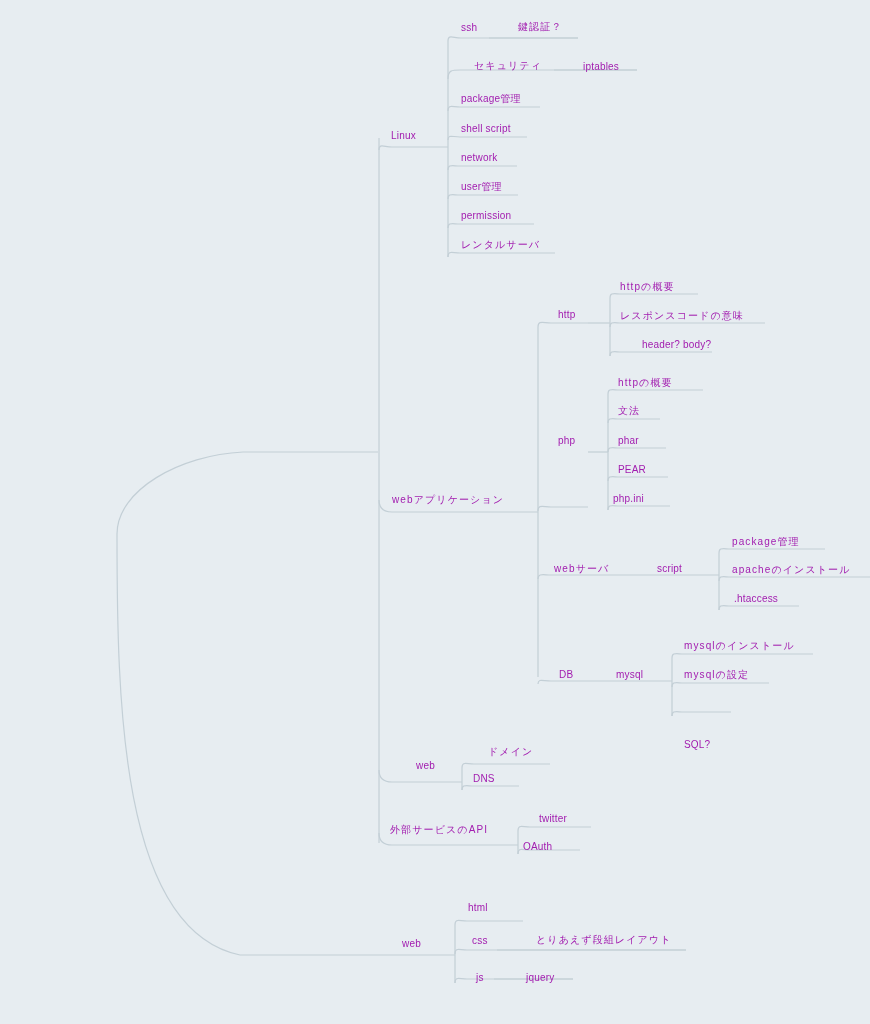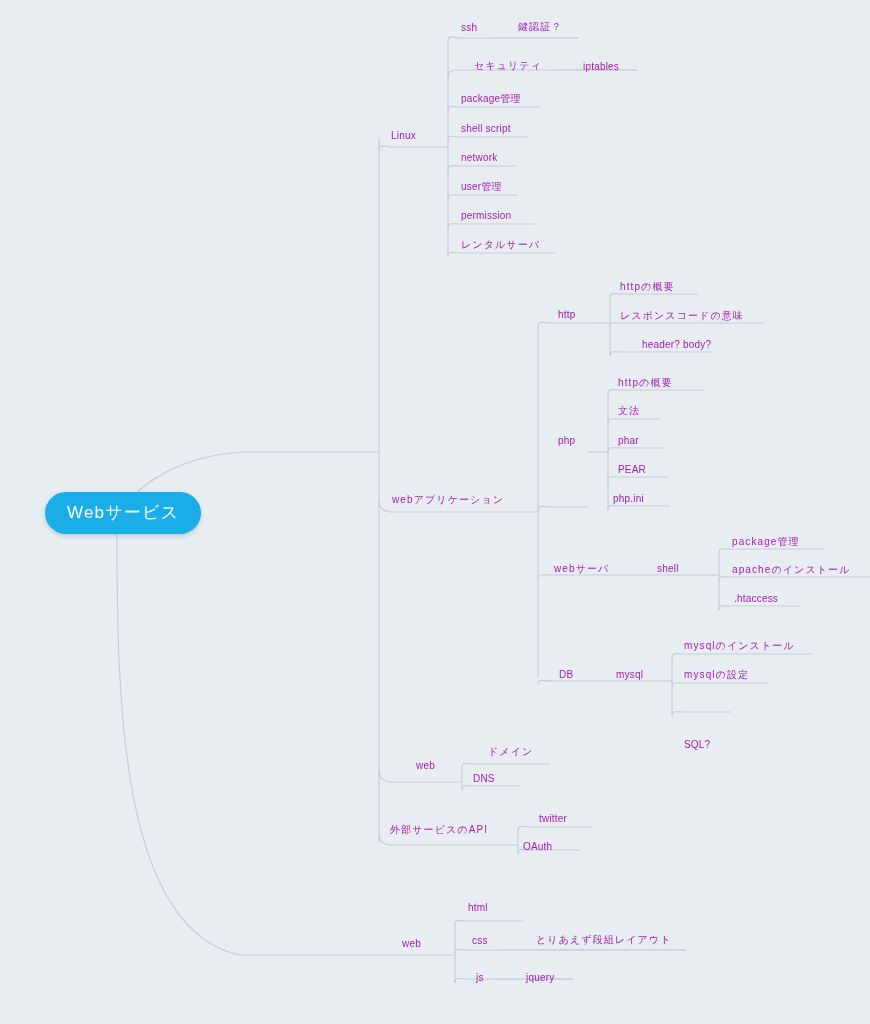--- a/index.html
+++ b/index.html
@@ -148,21 +148,20 @@
       <path d="M455 983 C 455 976 459 979 467 979 L 573 979"></path>
       <path d="M455 925 L 455 983"></path>
 
       <path d="M497 950 L 686 950"></path>
 
       <path d="M494 979 L 573 979"></path>
 
     </g>
   </svg>
 
-  <div class="node-root" style="left:45px; top:492px;">Webサービス</div>
 
 
   <div class="node" style="left:391px; top:131px;">Linux</div>
   <div class="node" style="left:461px; top:23px;">ssh</div>
   <div class="node jp" style="left:518px; top:22px;">鍵認証？</div>
   <div class="node jp" style="left:474px; top:61px;">セキュリティ</div>
   <div class="node" style="left:583px; top:62px;">iptables</div>
   <div class="node" style="left:461px; top:94px;">package管理</div>
   <div class="node" style="left:461px; top:124px;">shell script</div>
   <div class="node" style="left:461px; top:153px;">network</div>
@@ -178,21 +177,21 @@
   <div class="node" style="left:615px; top:340px;margin-left:27px;">header? body?</div>
 
   <div class="node" style="left:558px; top:436px;">php</div>
   <div class="node jp" style="left:618px; top:378px;">httpの概要</div>
   <div class="node jp" style="left:618px; top:406px;">文法</div>
   <div class="node" style="left:618px; top:436px;">phar</div>
   <div class="node" style="left:618px; top:465px;">PEAR</div>
   <div class="node" style="left:613px; top:494px;">php.ini</div>
 
   <div class="node jp" style="left:554px; top:564px;">webサーバ</div>
-  <div class="node" style="left:657px; top:564px;">shell</div>
+  <div class="node" style="left:657px; top:564px;">script</div>
   <div class="node jp" style="left:732px; top:537px;">package管理</div>
   <div class="node jp" style="left:732px; top:565px;">apacheのインストール</div>
   <div class="node" style="left:734px; top:594px;">.htaccess</div>
 
   <div class="node" style="left:559px; top:670px;">DB</div>
   <div class="node" style="left:616px; top:670px;">mysql</div>
   <div class="node jp" style="left:684px; top:641px;">mysqlのインストール</div>
   <div class="node jp" style="left:684px; top:670px;">mysqlの設定</div>
   <div class="node" style="left:684px; top:700px;margin-top:40px;">SQL?</div>
 

